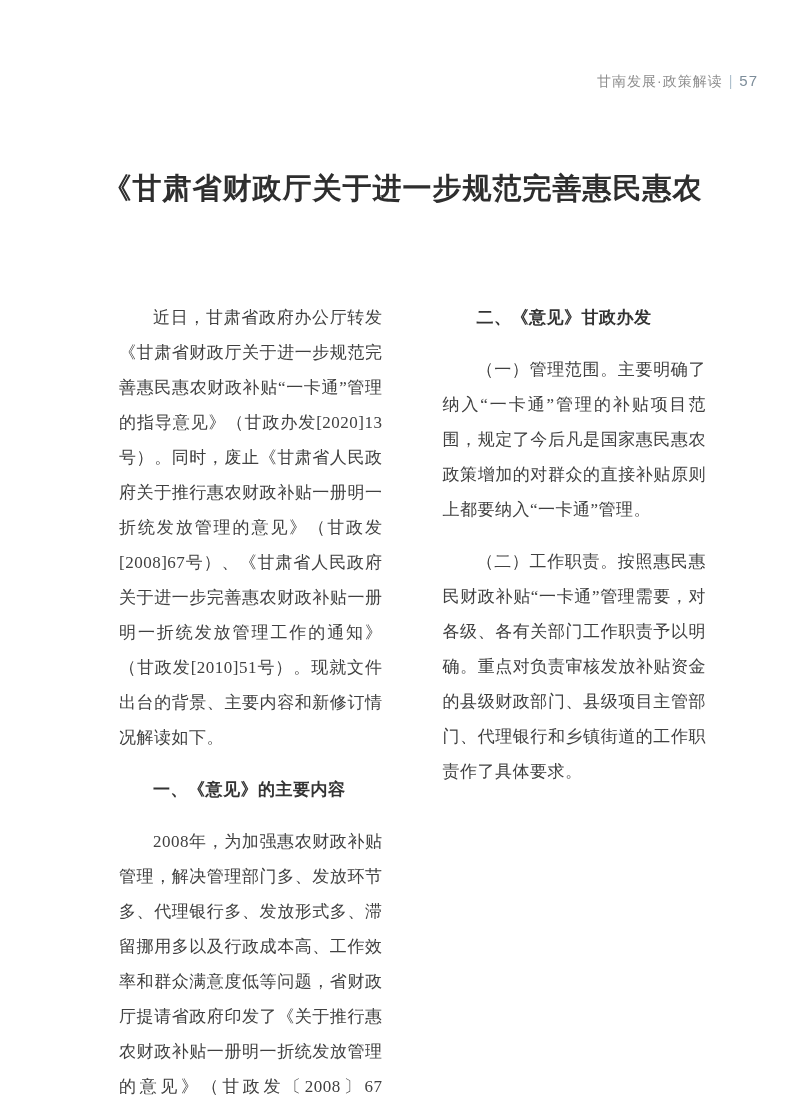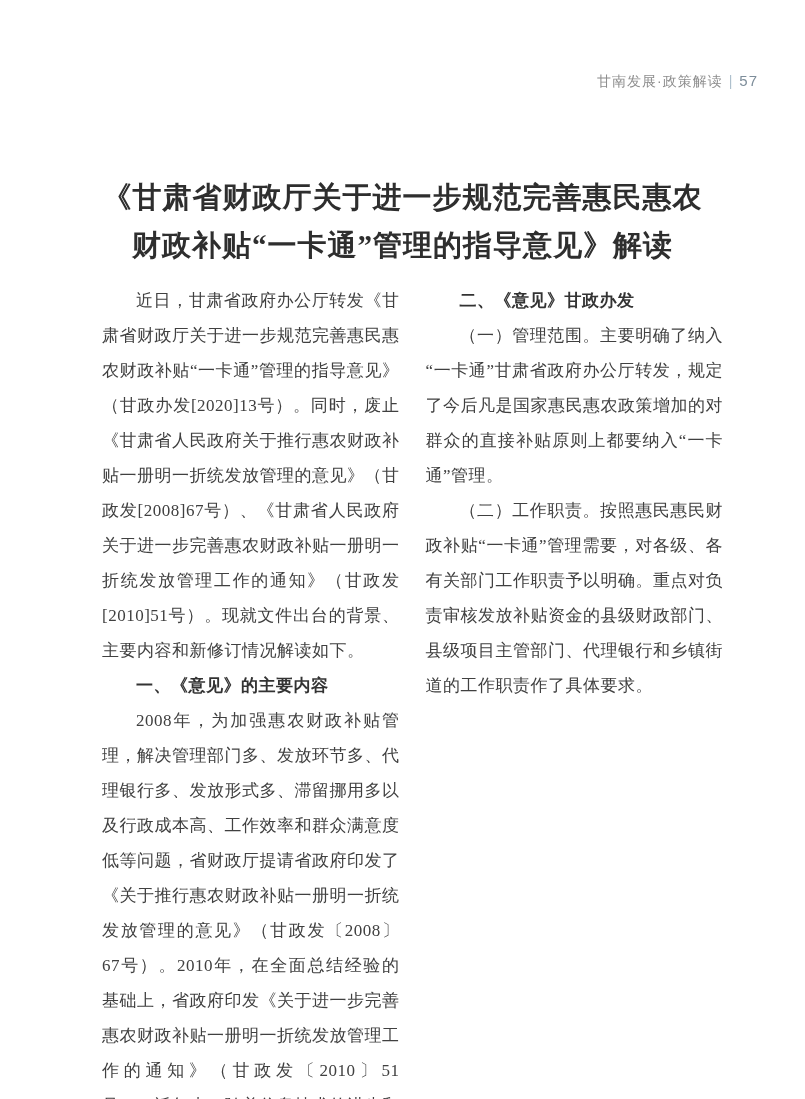--- a/index.html
+++ b/index.html
@@ -27,21 +27,21 @@
   }
   .header .pagenum {
     color: #7d8d9a;
     font-size: 15px;
   }
   .title {
     position: absolute;
     top: 160px;
     left: 0;
     right: 0;
-    margin: 13px;
+    margin: 4px;
     text-align: center;
     font-family: "Liberation Serif", "DejaVu Serif", serif;
     font-weight: bold;
     font-size: 29px;
     line-height: 48px;
     color: #2e2e2e;
     letter-spacing: 1px;
   }
   .title .title-line { display: block; }
   .columns {
@@ -55,53 +55,52 @@
   .col {
     flex: 1 1 0;
     min-width: 0;
     font-family: "Liberation Serif", "DejaVu Serif", serif;
     font-size: 17px;
     line-height: 35px;
     color: #404040;
     text-align: justify;
     letter-spacing: 0.5px;
   }
-  .col p { margin: 0; }
+  .col p { margin: 17px; }
   .indent { text-indent: 2em; }
   .heading {
     font-family: "Liberation Sans", "DejaVu Sans", sans-serif;
     font-weight: bold;
     color: #333333;
   }
 </style>
 </head>
 <body>
 
 <div class="page">
 
   <div class="header">
     <span class="journal">甘南发展·政策解读</span><span class="sep">|</span><span class="pagenum">57</span>
   </div>
 
   <h1 class="title">
     <span class="title-line">《甘肃省财政厅关于进一步规范完善惠民惠农</span>
-    <span class="title-line">财政补贴“一卡通”管理的指导意见》解读</span>
   </h1>
 
   <div class="columns">
 
     <div class="col">
       <p class="indent">近日，甘肃省政府办公厅转发《甘肃省财政厅关于进一步规范完善惠民惠农财政补贴“一卡通”管理的指导意见》（甘政办发[2020]13号）。同时，废止《甘肃省人民政府关于推行惠农财政补贴一册明一折统发放管理的意见》（甘政发[2008]67号）、《甘肃省人民政府关于进一步完善惠农财政补贴一册明一折统发放管理工作的通知》（甘政发[2010]51号）。现就文件出台的背景、主要内容和新修订情况解读如下。</p>
       <p class="heading indent">一、《意见》的主要内容</p>
       <p class="indent">2008年，为加强惠农财政补贴管理，解决管理部门多、发放环节多、代理银行多、发放形式多、滞留挪用多以及行政成本高、工作效率和群众满意度低等问题，省财政厅提请省政府印发了《关于推行惠农财政补贴一册明一折统发放管理的意见》（甘政发〔2008〕67号）。2010年，在全面总结经验的基础上，省政府印发《关于进一步完善惠农财政补贴一册明一折统发放管理工作的通知》（甘政发〔2010〕51号）。近年来，随着信息技术的进步和金融服务水平的提升，“一册明”在各地逐渐被短信提示、服务电话、微信公众号、网站和手机APP替代。“一折统”也大部分更换为具有支付功能的储蓄卡即“一卡通”。通过“一卡通”管理发放惠民惠农财政补贴，对加强资金监管，维护群众切身利益，促进基层党风廉政建设发挥了积极作用。</p>
 
     </div>
 
     <div class="col">
       <p class="heading indent">二、《意见》甘政办发</p>
-      <p class="indent">（一）管理范围。主要明确了纳入“一卡通”甘肃省政府办公厅转发，规定了今后凡是国家惠民惠农政策增加的对群众的直接补贴原则上都要纳入“一卡通”管理。</p>
+      <p class="indent">（一）管理范围。主要明确了纳入“一卡通”管理的补贴项目范围，规定了今后凡是国家惠民惠农政策增加的对群众的直接补贴原则上都要纳入“一卡通”管理。</p>
       <p class="indent">（二）工作职责。按照惠民惠民财政补贴“一卡通”管理需要，对各级、各有关部门工作职责予以明确。重点对负责审核发放补贴资金的县级财政部门、县级项目主管部门、代理银行和乡镇街道的工作职责作了具体要求。</p>
 
     </div>
 
   </div>
 
 </div>
 
 </body></html>

